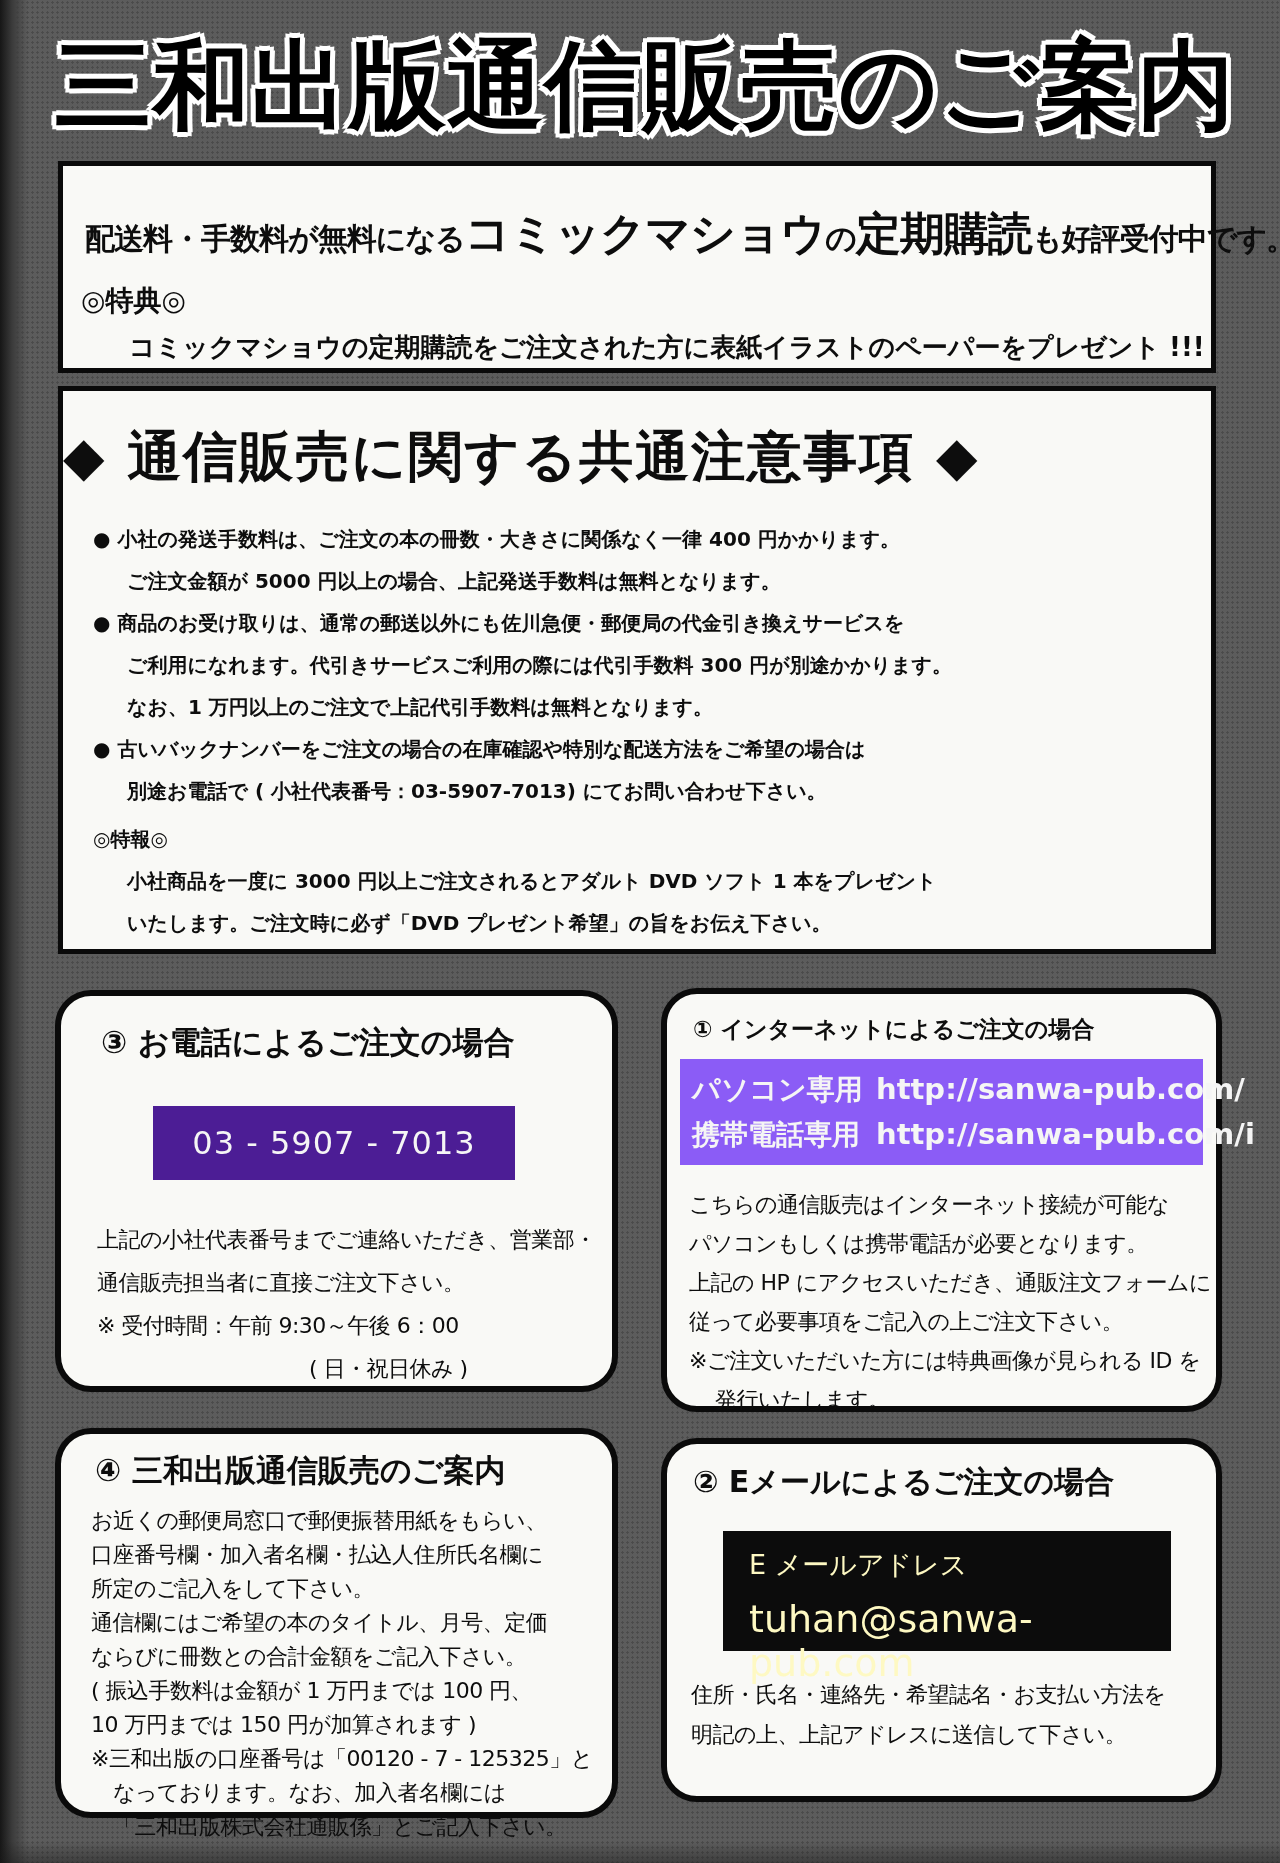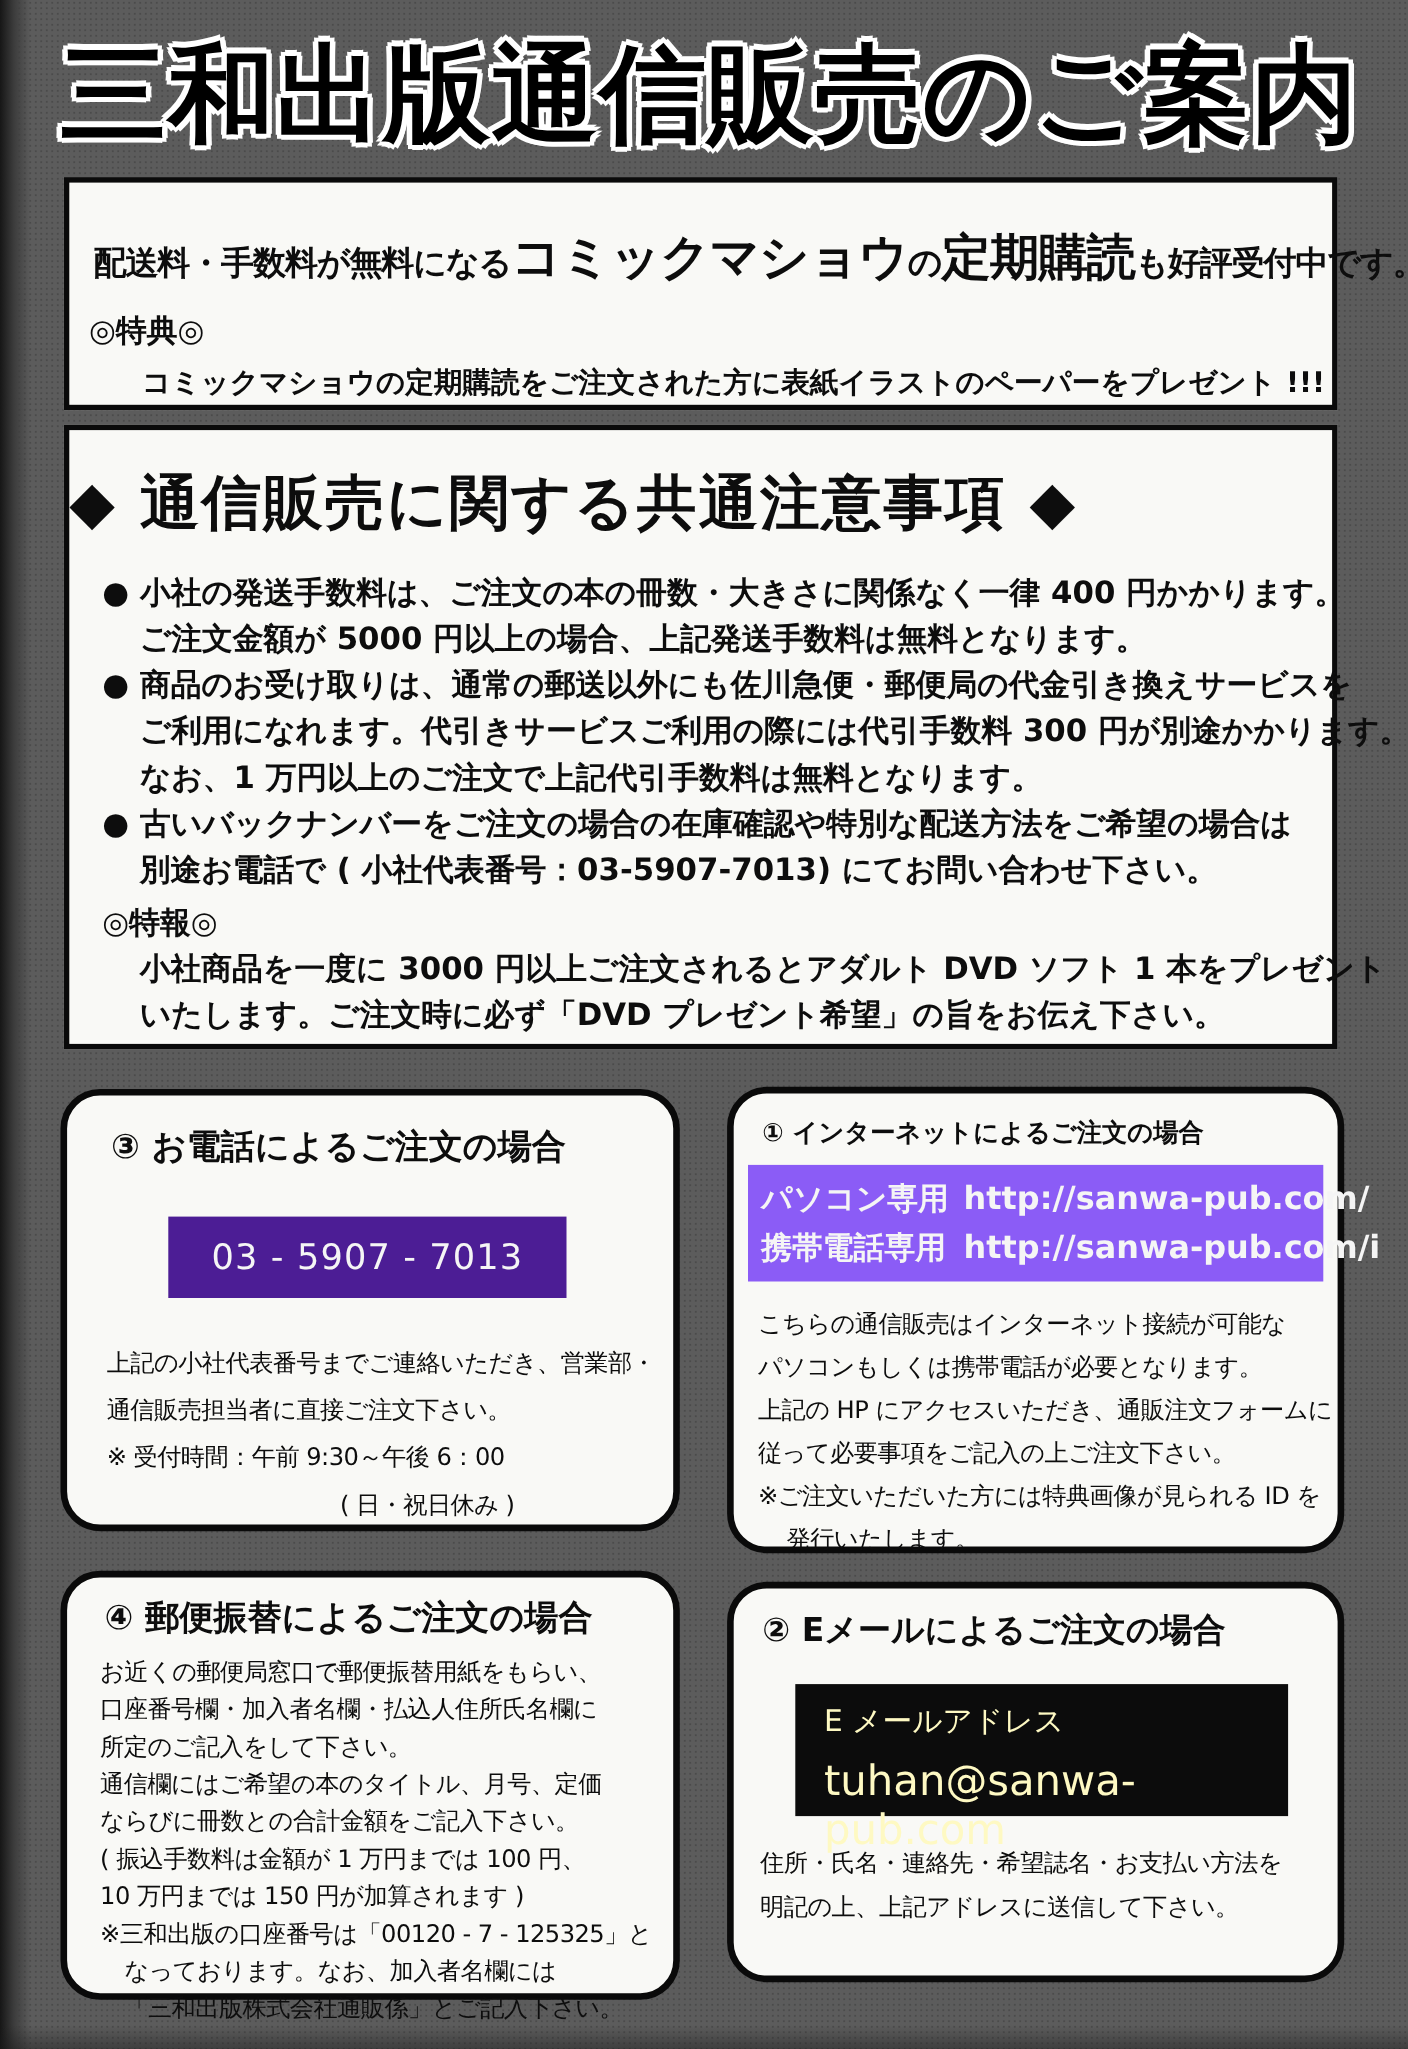--- a/index.html
+++ b/index.html
@@ -42,21 +42,21 @@
   .box-subscription{left:58px;top:161px;width:1158px;height:212px;}
   .subs-headline{margin:38px 0 0 22px;white-space:nowrap;letter-spacing:-1px;}
   .subs-headline .reg{font-size:30px;font-weight:bold;}
   .subs-headline .em{font-size:45px;font-weight:bold;}
   .subs-headline .particle{font-size:31px;font-weight:bold;}
   .benefit-label{margin:18px 0 0 18px;font-size:28px;font-weight:bold;}
   .benefit-text{margin:10px 0 0 66px;font-size:26px;font-weight:bold;white-space:nowrap;}
   
   .box-notice{left:58px;top:386px;width:1158px;height:568px;}
   .notice-heading{margin-top:30px;font-size:54px;font-weight:bold;letter-spacing:2px;white-space:nowrap;}
-  .notice-lines{margin:24px 0 0 30px;font-size:28px;font-weight:bold;}
+  .notice-lines{margin:24px 0 0 30px;font-size:20px;font-weight:bold;}
   .notice-lines .ln{line-height:42px;white-space:nowrap;}
   .notice-lines .cont{padding-left:34px;}
   .notice-lines .tag{margin-top:6px;}
   
   .bx-heading{font-size:30px;font-weight:bold;white-space:nowrap;}
   .bx-body{font-size:22px;line-height:43px;white-space:nowrap;letter-spacing:-.5px;}
   
   .box-phone{left:55px;top:990px;width:563px;height:402px;}
   .box-phone .bx-heading{padding:26px 0 0 40px;font-size:31px;}
   .phone-panel{
@@ -153,21 +153,21 @@
       <div>こちらの通信販売はインターネット接続が可能な</div>
       <div>パソコンもしくは携帯電話が必要となります。</div>
       <div>上記の HP にアクセスいただき、通販注文フォームに</div>
       <div>従って必要事項をご記入の上ご注文下さい。</div>
       <div>※ご注文いただいた方には特典画像が見られる ID を</div>
       <div class="cont">発行いたします。</div>
     </div>
   </section>
 
   <section class="roundbox box-postal">
-    <div class="bx-heading">④ 郵便振替によるご注文の場合</div>
+    <div class="bx-heading">④ 三和出版通信販売のご案内</div>
     <div class="bx-body">
       <div>お近くの郵便局窓口で郵便振替用紙をもらい、</div>
       <div>口座番号欄・加入者名欄・払込人住所氏名欄に</div>
       <div>所定のご記入をして下さい。</div>
       <div>通信欄にはご希望の本のタイトル、月号、定価</div>
       <div>ならびに冊数との合計金額をご記入下さい。</div>
       <div>( 振込手数料は金額が 1 万円までは 100 円、</div>
       <div>10 万円までは 150 円が加算されます )</div>
       <div>※三和出版の口座番号は「00120 - 7 - 125325」と</div>
       <div class="cont">なっております。なお、加入者名欄には</div>

